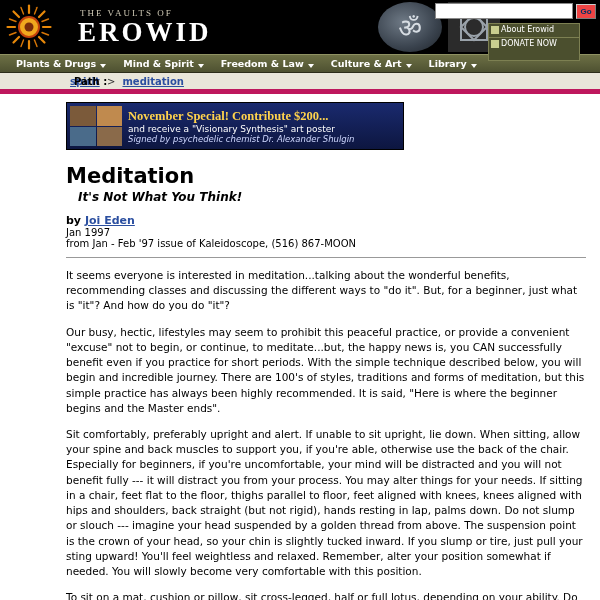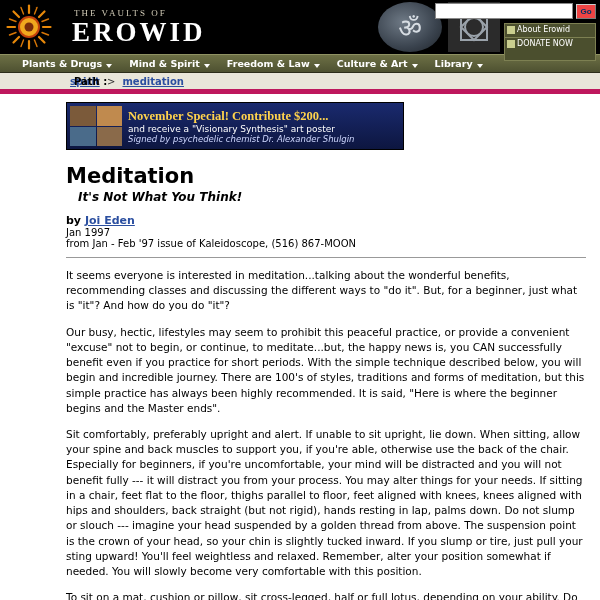--- a/index.html
+++ b/index.html
@@ -21,20 +21,21 @@
     background: #ffffff;
   }
 
   
   .header {
     position: relative;
     height: 54px;
     background: #000000;
     display: flex;
     align-items: stretch;
+    gap: 6px;
   }
   .logo-area {
     width: 62px;
     background: #000000;
     position: relative;
   }
   .sun {
     position: absolute;
     left: 6px;
     top: 4px;
@@ -117,21 +118,21 @@
     font-size: 8px;
     background: #ef4444;
     border: 1px outset #cfcfcf;
     color: #003366;
     font-weight: bold;
     padding: 0;
     line-height: 13px;
   }
   .about-btn, .donate-btn {
     position: absolute;
-    right: 4px;
+    right: 20px;
     width: 92px;
     height: 24px;
     font-size: 8px;
     color: #ffffff;
     padding-left: 12px;
     line-height: 12px;
     box-sizing: border-box;
   }
   .about-btn {
     top: 23px;
@@ -153,21 +154,21 @@
   }
 
   
   .navbar {
     height: 17px;
     background: linear-gradient(#6d7045, #4e5131);
     border-top: 1px solid #8f9263;
     border-bottom: 1px solid #2c2d1a;
     display: flex;
     align-items: center;
-    padding-left: 18px;
+    padding-left: 12px;
     text-align: center;
   }
   .navitem {
     color: #ffffff;
     font-size: 9.5px;
     padding: 0 13px 0 4px;
     margin-right: 10px;
     position: relative;
     white-space: nowrap;
     font-weight: bold;

